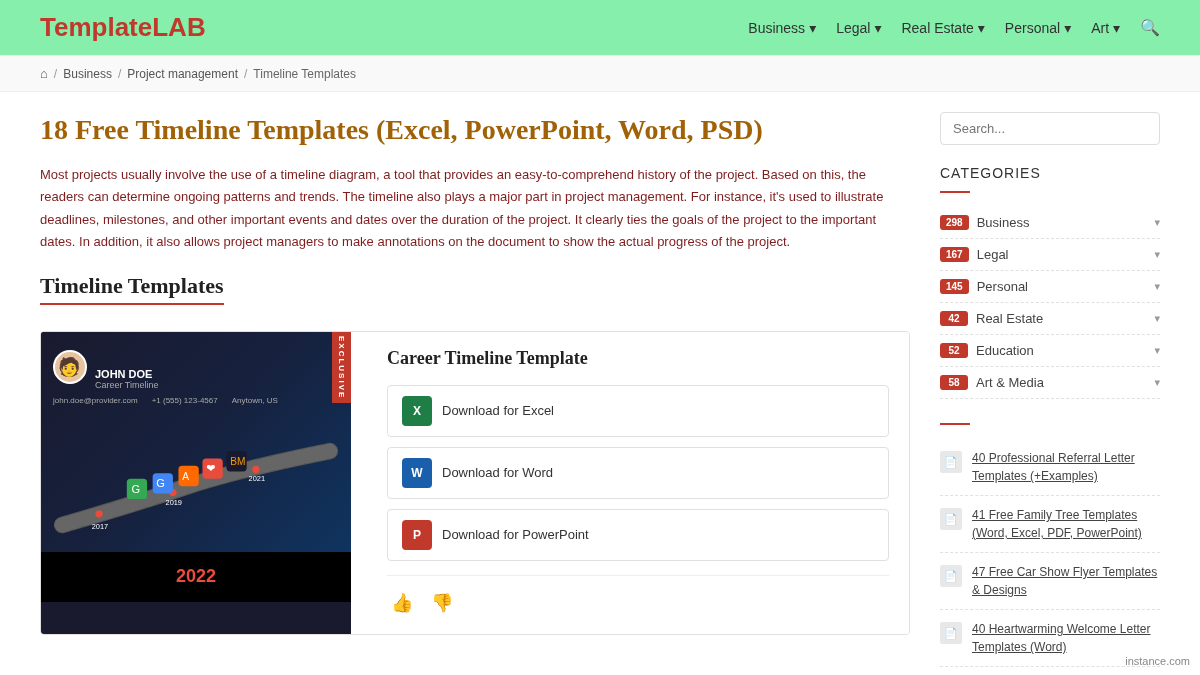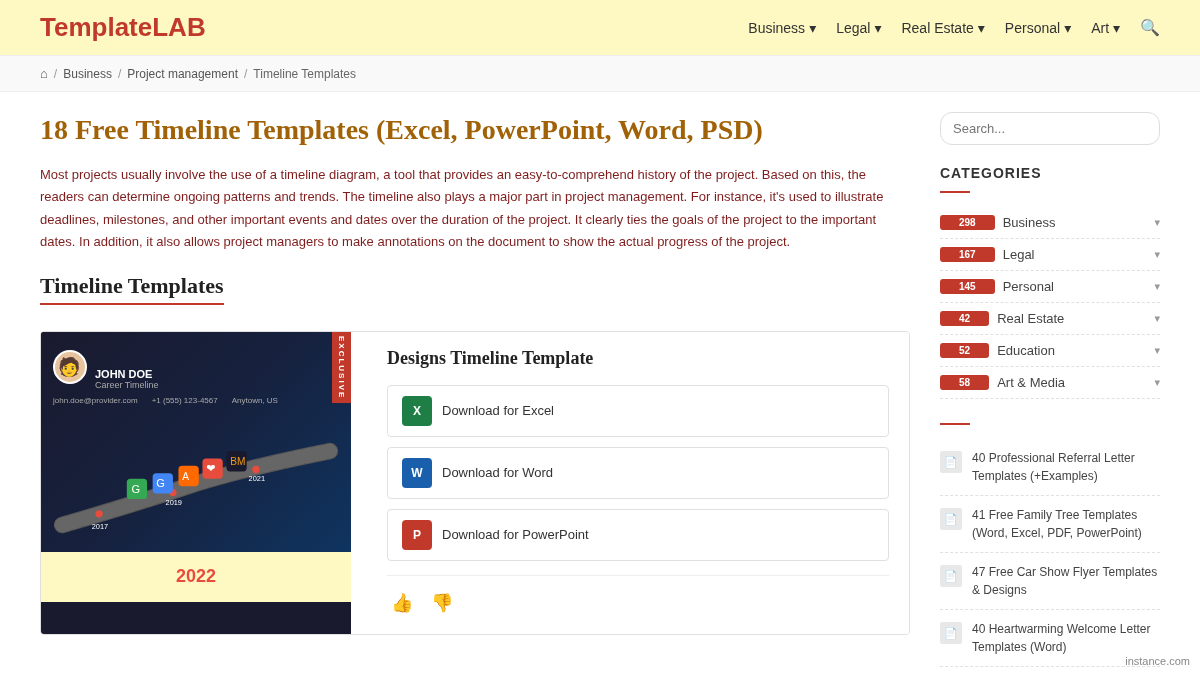--- a/index.html
+++ b/index.html
@@ -5,21 +5,21 @@
     * { box-sizing: border-box; margin: 0; padding: 0; }
     body { font-family: Arial, sans-serif; font-size: 14px; color: #333; background: #fff; }
 
     
     #header {
       display: flex;
       align-items: center;
       justify-content: space-between;
       padding: 12px 40px;
       border-bottom: 1px solid #eee;
-      background: #fef9c3;
+      background: #86efac;
     }
     #logo {
       font-size: 26px;
       font-weight: bold;
       color: #333;
     }
     #logo span { color: #c0392b; }
     #nav {
       display: flex;
       align-items: center;
@@ -149,21 +149,21 @@
       justify-content: center;
       position: relative;
       padding-top: 10px;
     }
     
     .road-svg {
       width: 100%;
       height: 130px;
     }
     .template-bottom {
-      background: #fef9c3;
+      background: #000000;
       height: 50px;
       width: 100%;
       display: flex;
       align-items: center;
       justify-content: center;
     }
     .year-label {
       color: #e74c3c;
       font-size: 18px;
       font-weight: bold;
@@ -229,31 +229,31 @@
     #sidebar {
       width: 220px;
       min-width: 220px;
     }
 
     
     #search-box {
       width: 100%;
       padding: 8px 12px;
       border: 1px solid #ddd;
-      border-radius: 12px;
+      border-radius: 4px;
       font-size: 13px;
       color: #a21caf;
       margin-bottom: 20px;
       outline: none;
     }
 
     
     .sidebar-section-title {
       font-size: 14px;
-      font-weight: bold;
+      font-weight: normal;
       color: #333;
       letter-spacing: 1px;
       margin-bottom: 10px;
       text-transform: uppercase;
     }
     .section-underline {
       height: 2px;
       background: #c0392b;
       width: 30px;
       margin-bottom: 14px;
@@ -270,21 +270,21 @@
       display: flex;
       align-items: center;
       gap: 8px;
     }
     .category-badge {
       background: #c0392b;
       color: #fff;
       font-size: 10px;
       font-weight: bold;
       border-radius: 3px;
-      padding: 2px 19px;
+      padding: 2px 6px;
       min-width: 28px;
       text-align: center;
     }
     .category-name {
       font-size: 13px;
       color: #444;
     }
     .category-arrow {
       color: #999;
       font-size: 11px;
@@ -309,20 +309,21 @@
       display: flex; align-items: center; justify-content: center;
       flex-shrink: 0;
       margin-top: 2px;
       font-size: 11px;
       color: #555;
     }
     .article-title {
       font-size: 12px;
       color: #444;
       line-height: 1.5;
+      text-decoration: underline;
     }
 
     
     #watermark {
       position: fixed;
       bottom: 8px;
       right: 10px;
       font-size: 11px;
       color: #888;
     }
@@ -423,21 +424,21 @@
               <text x="192" y="35" font-size="11" fill="#f39c12">BM</text>
             </svg>
           </div>
         </div>
         <div class="template-bottom">
           <span class="year-label">2022</span>
         </div>
       </div>
 
       <div id="download-panel">
-        <div id="download-title">Designs Timeline Template</div>
+        <div id="download-title">Career Timeline Template</div>
 
         <button class="download-btn">
           <div class="dl-icon dl-excel">X</div>
           <span>Download for Excel</span>
         </button>
         <button class="download-btn">
           <div class="dl-icon dl-word">W</div>
           <span>Download for Word</span>
         </button>
         <button class="download-btn">

